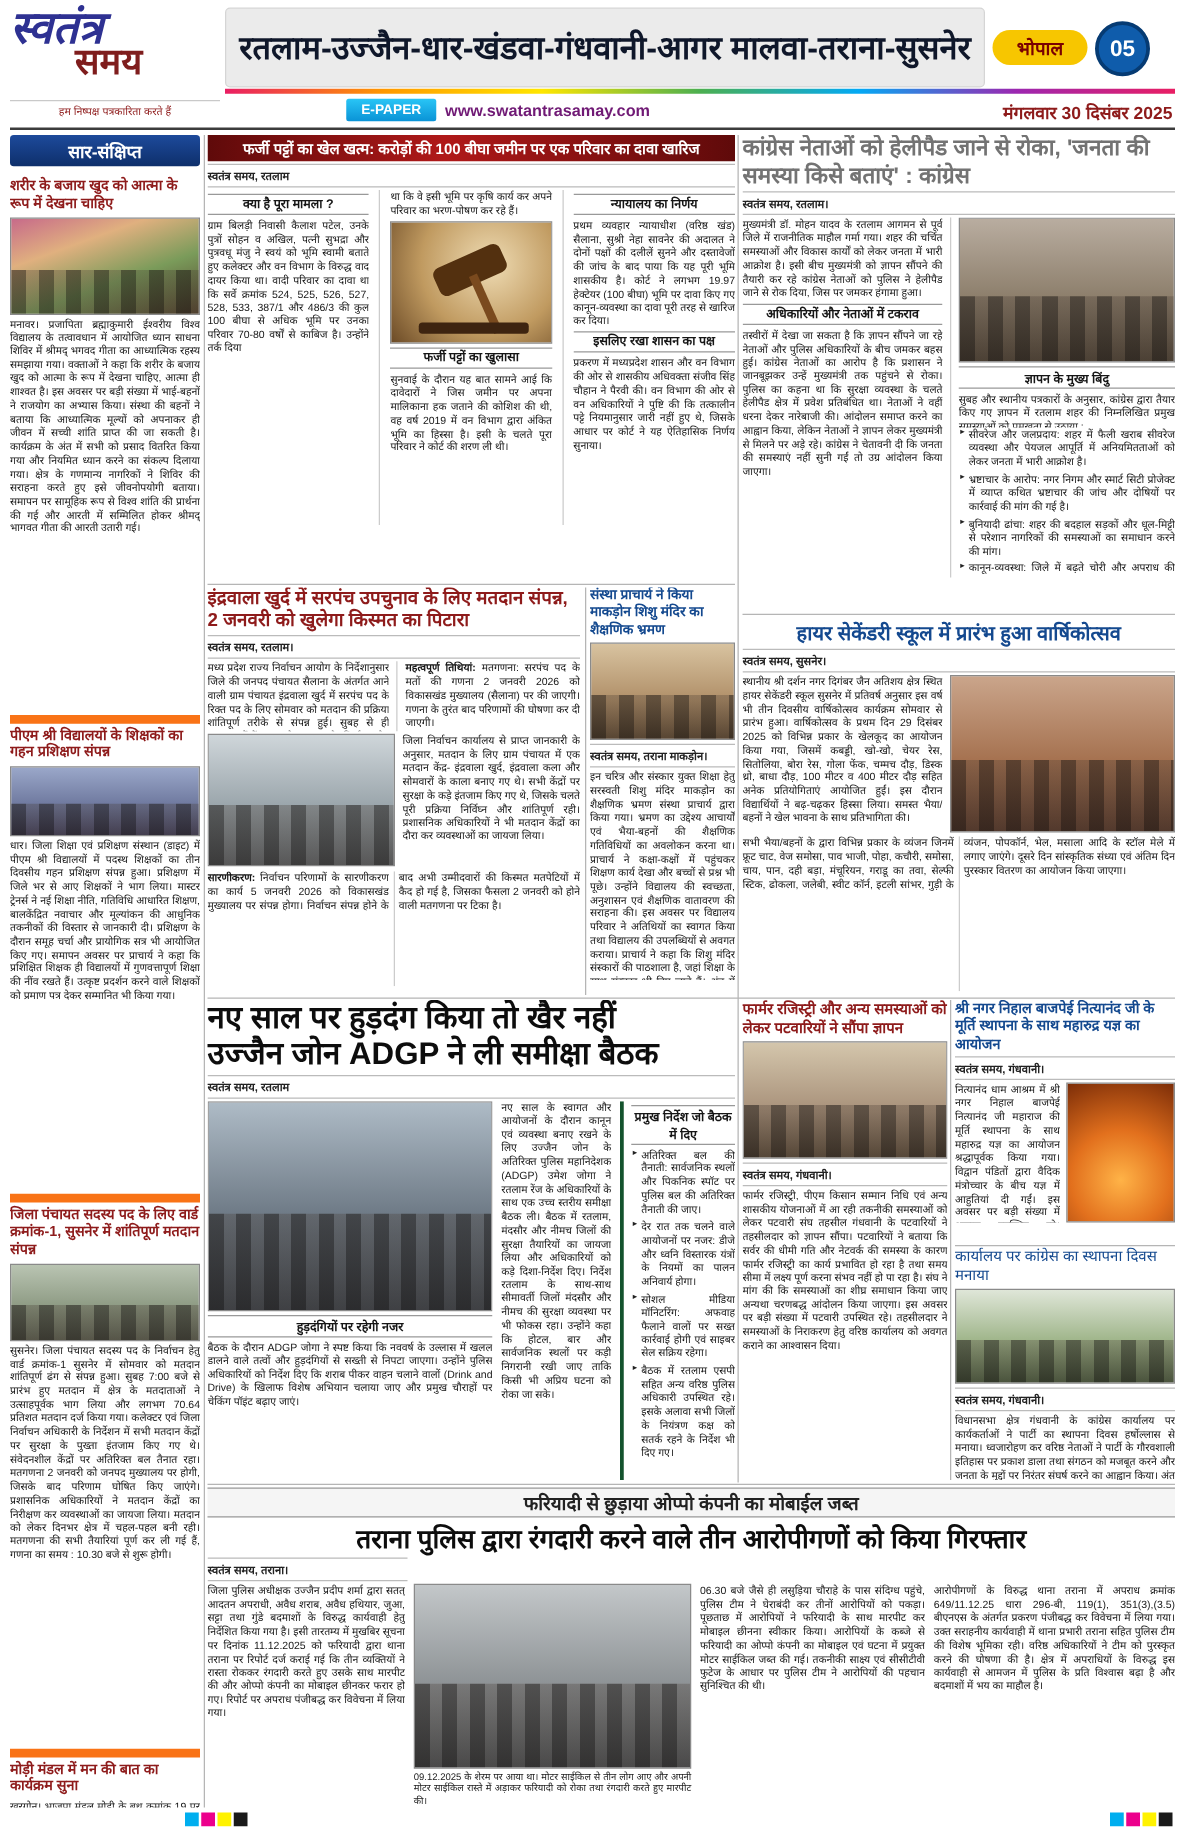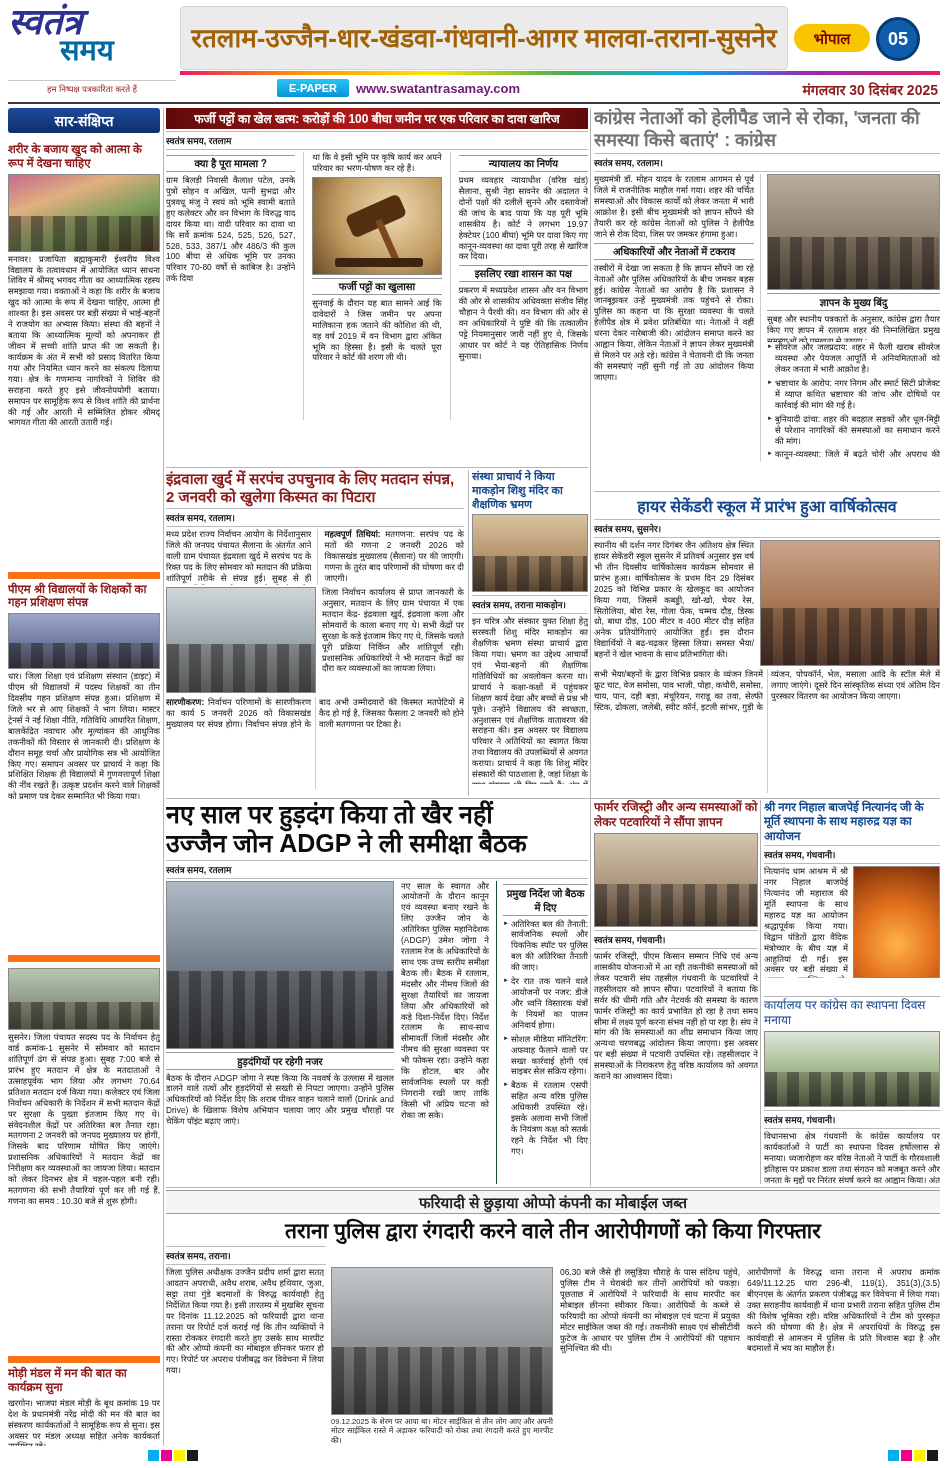--- a/index.html
+++ b/index.html
@@ -1,26 +1,26 @@
 <!DOCTYPE html>
 <html><head>
 <meta charset="utf-8">
 <style>
   html,body{margin:0;padding:0;background:#fff;}
   .page{position:relative;width:945px;height:1468px;background:#fff;overflow:hidden;
         font-family:"Liberation Sans","DejaVu Sans",sans-serif;color:#161616;}
   
   .logo-box{position:absolute;left:8px;top:4px;width:168px;height:74px;}
   .logo-top{font-size:36px;font-weight:bold;font-style:italic;color:#2e3192;line-height:1;}
-  .logo-bottom{font-size:29px;font-weight:bold;color:#0369a1;line-height:1;margin:-4px 0 0 52px;}
+  .logo-bottom{font-size:29px;font-weight:bold;color:#7f1d1d;line-height:1;margin:-4px 0 0 52px;}
   .logo-tagline{position:absolute;left:8px;top:80px;width:168px;font-size:8.5px;color:#8e1b1b;
         text-align:center;border-top:1px solid #c9c9c9;padding-top:2px;}
   .region-strip{position:absolute;left:180px;top:6px;width:606px;height:62px;background:#ebebeb;
         border:1px solid #d5d5d5;border-radius:4px;display:flex;align-items:center;justify-content:center;
-        color:#a16207;font-weight:bold;font-size:26px;text-align:center;line-height:1.1;}
+        color:#0f172a;font-weight:bold;font-size:26px;text-align:center;line-height:1.1;}
   .edition-badge{position:absolute;left:794px;top:24px;width:76px;height:28px;background:#f7c600;
         border-radius:14px;display:flex;align-items:center;justify-content:center;color:#7a0000;
         font-weight:bold;font-size:15px;}
   .page-circle{position:absolute;left:876px;top:17px;width:44px;height:44px;background:#0f5cab;
         border:3px solid #063b73;border-radius:50%;display:flex;align-items:center;justify-content:center;
         color:#fff;font-weight:bold;font-size:18px;box-sizing:border-box;}
   .rainbow-bar{position:absolute;left:180px;top:71px;width:760px;height:4px;
         background:linear-gradient(90deg,#e91e63,#ff9800,#ffe600,#4caf50,#03a9f4,#9c27b0,#e91e63);}
   .epaper-box{position:absolute;left:277px;top:79px;width:72px;height:18px;
         background:linear-gradient(#29c5f6,#0a93d6);color:#fff;font-weight:bold;font-size:11px;
@@ -99,21 +99,21 @@
   .school-row{display:flex;gap:6px;margin-top:2px;}
   .school-colA{width:160px;overflow:hidden;}
   .school-cols2{column-count:2;column-gap:8px;column-rule:1px solid #ccc;margin-top:3px;height:124px;overflow:hidden;}
   
   .adgp{position:absolute;left:166px;top:800px;width:422px;height:384px;overflow:hidden;}
   .adgp-h{font-size:25px;font-weight:bold;line-height:1.15;color:#0d0d0d;}
   .adgp-row{display:flex;gap:7px;margin-top:2px;}
   .adgp-left{width:228px;overflow:hidden;}
   .adgp-right{flex:1;display:flex;gap:7px;overflow:hidden;}
   .adgp-colA{width:88px;overflow:hidden;}
-  .adgp-colB{flex:1;overflow:hidden;border-left:1px solid #14532d;padding-left:6px;}
+  .adgp-colB{flex:1;overflow:hidden;border-left:3px solid #14532d;padding-left:6px;}
   
   .patwari{position:absolute;left:594px;top:800px;width:164px;height:384px;overflow:hidden;}
   .pat-h{font-size:12px;font-weight:bold;line-height:1.25;color:#8e1b1b;}
   
   .yagya{position:absolute;left:764px;top:800px;width:176px;height:196px;overflow:hidden;}
   .yag-h{font-size:11.5px;font-weight:bold;line-height:1.25;color:#14498f;}
   .yag-row{display:flex;gap:5px;margin-top:2px;}
   
   .found{position:absolute;left:764px;top:998px;width:176px;height:186px;overflow:hidden;}
   .found-h{font-size:12px;font-weight:normal;line-height:1.25;color:#14498f;}
@@ -159,20 +159,21 @@
       <div class="body-txt" style="height:286px">मनावर। प्रजापिता ब्रह्माकुमारी ईश्वरीय विश्व विद्यालय के तत्वावधान में आयोजित ध्यान साधना शिविर में श्रीमद् भगवद गीता का आध्यात्मिक रहस्य समझाया गया। वक्ताओं ने कहा कि शरीर के बजाय खुद को आत्मा के रूप में देखना चाहिए, आत्मा ही शाश्वत है। इस अवसर पर बड़ी संख्या में भाई-बहनों ने राजयोग का अभ्यास किया। संस्था की बहनों ने बताया कि आध्यात्मिक मूल्यों को अपनाकर ही जीवन में सच्ची शांति प्राप्त की जा सकती है। कार्यक्रम के अंत में सभी को प्रसाद वितरित किया गया और नियमित ध्यान करने का संकल्प दिलाया गया। क्षेत्र के गणमान्य नागरिकों ने शिविर की सराहना करते हुए इसे जीवनोपयोगी बताया। समापन पर सामूहिक रूप से विश्व शांति की प्रार्थना की गई और आरती में सम्मिलित होकर श्रीमद् भागवत गीता की आरती उतारी गई।</div>
     </div>
 
     <div class="brief">
       <div class="brief-h">पीएम श्री विद्यालयों के शिक्षकों का गहन प्रशिक्षण संपन्न</div>
       <div class="ph ph2 ph-people" style="height:56px"></div>
       <div class="body-txt" style="height:252px">धार। जिला शिक्षा एवं प्रशिक्षण संस्थान (डाइट) में पीएम श्री विद्यालयों में पदस्थ शिक्षकों का तीन दिवसीय गहन प्रशिक्षण संपन्न हुआ। प्रशिक्षण में जिले भर से आए शिक्षकों ने भाग लिया। मास्टर ट्रेनर्स ने नई शिक्षा नीति, गतिविधि आधारित शिक्षण, बालकेंद्रित नवाचार और मूल्यांकन की आधुनिक तकनीकों की विस्तार से जानकारी दी। प्रशिक्षण के दौरान समूह चर्चा और प्रायोगिक सत्र भी आयोजित किए गए। समापन अवसर पर प्राचार्य ने कहा कि प्रशिक्षित शिक्षक ही विद्यालयों में गुणवत्तापूर्ण शिक्षा की नींव रखते हैं। उत्कृष्ट प्रदर्शन करने वाले शिक्षकों को प्रमाण पत्र देकर सम्मानित भी किया गया।</div>
     </div>
 
     <div class="brief">
+      <div class="brief-h">जिला पंचायत सदस्य पद के लिए वार्ड क्रमांक-1, सुसनेर में शांतिपूर्ण मतदान संपन्न</div>
       <div class="ph ph3 ph-people" style="height:62px"></div>
       <div class="body-txt" style="height:292px">सुसनेर। जिला पंचायत सदस्य पद के निर्वाचन हेतु वार्ड क्रमांक-1 सुसनेर में सोमवार को मतदान शांतिपूर्ण ढंग से संपन्न हुआ। सुबह 7:00 बजे से प्रारंभ हुए मतदान में क्षेत्र के मतदाताओं ने उत्साहपूर्वक भाग लिया और लगभग 70.64 प्रतिशत मतदान दर्ज किया गया। कलेक्टर एवं जिला निर्वाचन अधिकारी के निर्देशन में सभी मतदान केंद्रों पर सुरक्षा के पुख्ता इंतजाम किए गए थे। संवेदनशील केंद्रों पर अतिरिक्त बल तैनात रहा। मतगणना 2 जनवरी को जनपद मुख्यालय पर होगी, जिसके बाद परिणाम घोषित किए जाएंगे। प्रशासनिक अधिकारियों ने मतदान केंद्रों का निरीक्षण कर व्यवस्थाओं का जायजा लिया। मतदान को लेकर दिनभर क्षेत्र में चहल-पहल बनी रही। मतगणना की सभी तैयारियां पूर्ण कर ली गई हैं, गणना का समय : 10.30 बजे से शुरू होगी।</div>
     </div>
 
     <div class="brief">
       <div class="brief-h">मोड़ी मंडल में मन की बात का कार्यक्रम सुना</div>
       <div class="body-txt" style="height:62px">खरगोन। भाजपा मंडल मोड़ी के बूथ क्रमांक 19 पर देश के प्रधानमंत्री नरेंद्र मोदी की मन की बात का संस्करण कार्यकर्ताओं ने सामूहिक रूप से सुना। इस अवसर पर मंडल अध्यक्ष सहित अनेक कार्यकर्ता उपस्थित रहे।</div>
     </div>
   </div>
   <div class="vline" style="left:163px;top:108px;height:1338px"></div>

